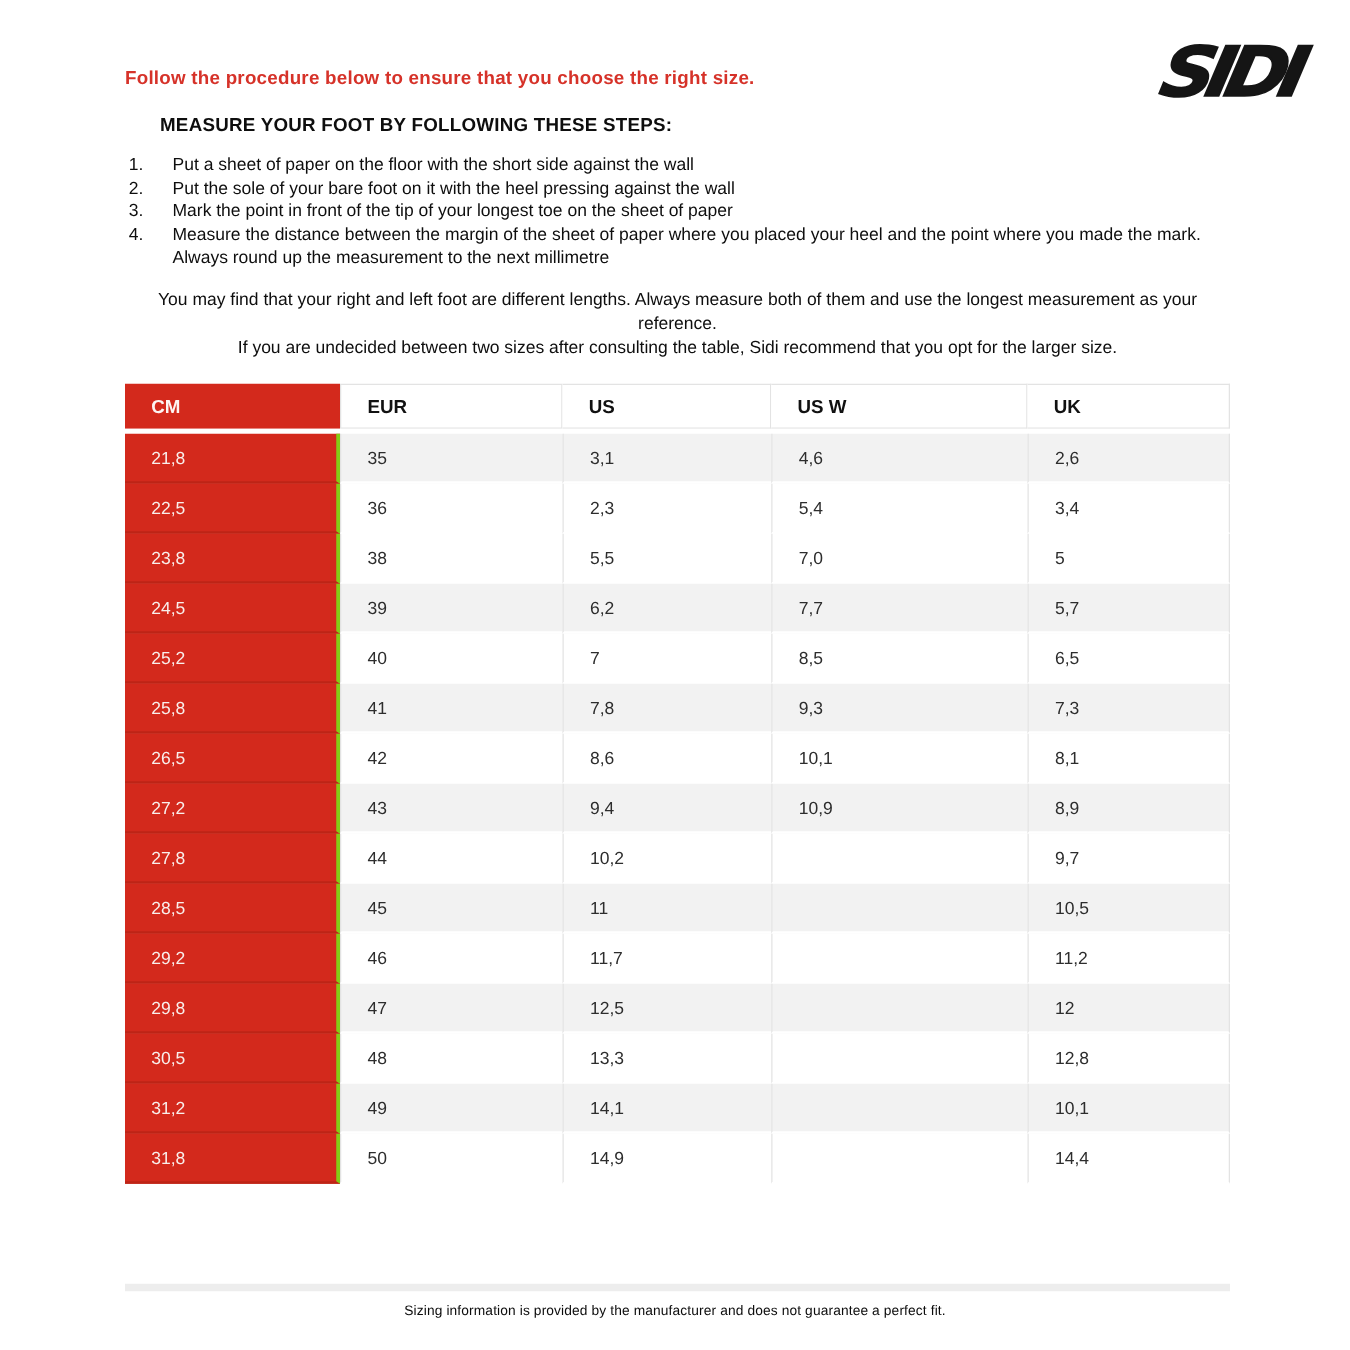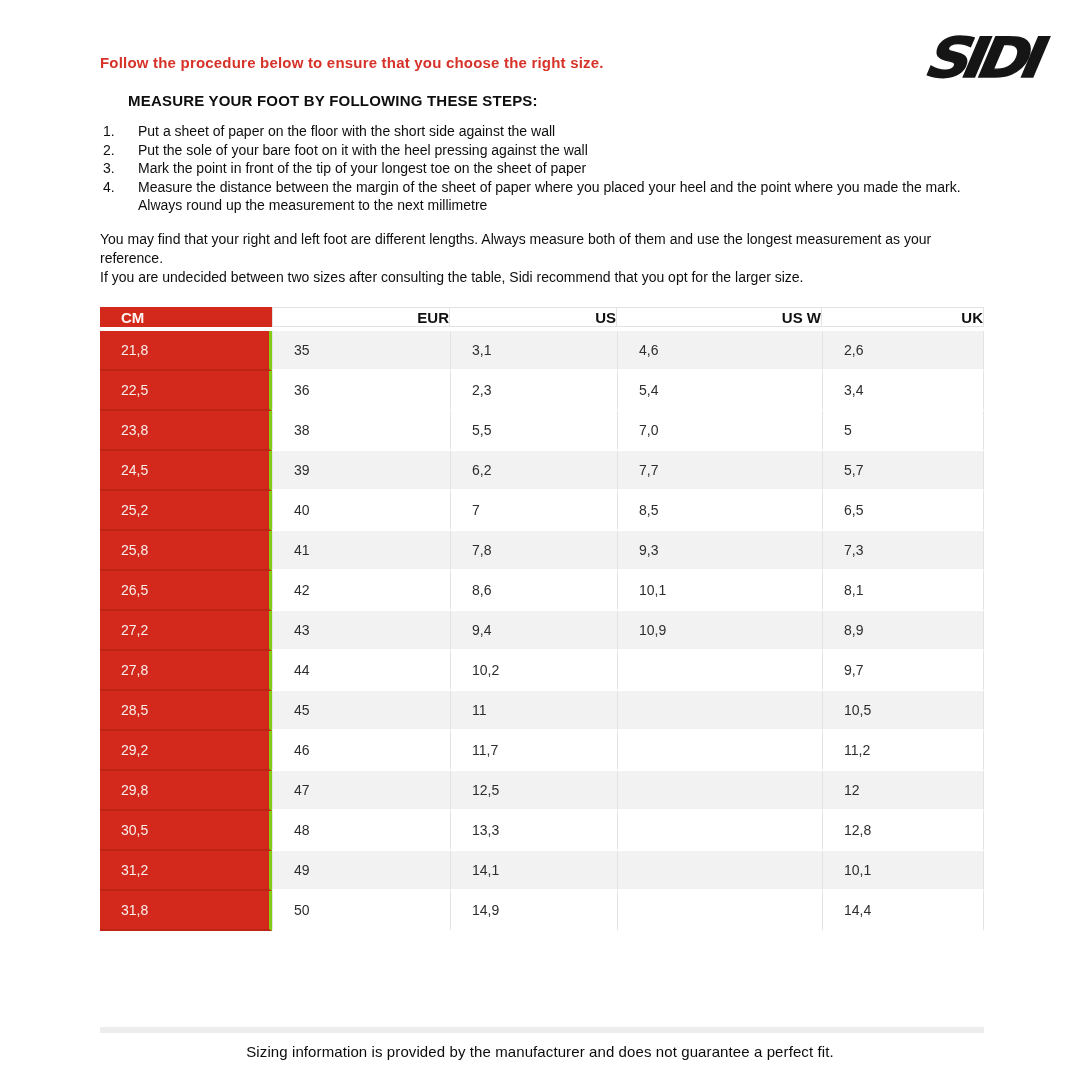--- a/index.html
+++ b/index.html
@@ -40,43 +40,42 @@
     font-size: 15px; font-weight: bold; color: #0e0e0e;
     letter-spacing: 0.2px;
     margin-left: 28px;
   }
 
   .steps { position: absolute; left: 100px; top: 122px; width: 884px; }
   .step { display: flex; font-size: 14px; line-height: 18.6px; color: #0e0e0e; }
   .step-num { flex: none; width: 38px; padding-left: 3px; }
   .step-text { flex: 1; }
 
-  .notes { position: absolute; left: 100px; top: 230px; width: 884px; }
+  .notes { position: absolute; left: 100px; top: 230px; width: 884px; text-align: center; }
   .note { font-size: 14px; line-height: 19px; color: #0e0e0e; }
 
   .size-table {
     position: absolute; left: 100px; top: 307px; width: 884px;
     border-collapse: separate; border-spacing: 0; table-layout: fixed;
   }
   .size-table col.c-cm  { width: 172px; }
   .size-table col.c-eur { width: 178px; }
   .size-table col.c-us  { width: 167px; }
   .size-table col.c-usw { width: 205px; }
   .size-table col.c-uk  { width: 162px; }
 
   .size-table th {
-    height: 20px; text-align: left; vertical-align: middle;
+    height: 36px; text-align: left; vertical-align: middle;
     font-size: 15px; font-weight: bold; color: #111; padding-left: 21px;
     background: #fff;
   }
   .size-table th.std {
     border-top: 1px solid var(--border-light);
     border-bottom: 1px solid var(--border-light);
     border-right: 1px solid var(--border-light);
-    text-align: right;
   }
   .size-table th.std.first-std { border-left: 1px solid var(--border-light); }
   .size-table th.cm-head { background: var(--table-red); color: #fdf4f2; }
 
   .size-table tr.gap-row td { height: 4px; background: #fff; border: none; padding: 0; }
 
   .size-table td {
     height: 40px; vertical-align: middle;
     font-size: 14px; color: #2d2d2d; padding-left: 21px;
     background: #fff;
@@ -93,21 +92,21 @@
     border-bottom: 2px solid var(--table-red-divider);
   }
 
   .table-bottom-strip {
     position: absolute; left: 100px; top: 1027px; width: 884px; height: 6px;
     background: var(--bottom-strip);
   }
 
   .footer-disclaimer {
     position: absolute; left: 0; top: 1043px; width: 1080px;
-    text-align: center; font-size: 15px; color: #0c0c0c; letter-spacing: 0.1px;
+    text-align: center; font-size: 11px; color: #0c0c0c; letter-spacing: 0.1px;
   }
 </style>
 </head>
 <body>
 
 <div class="page">
 
   <div class="intro-line">Follow the procedure below to ensure that you choose the right size.</div>
 
   <div class="logo">SIDI</div>

